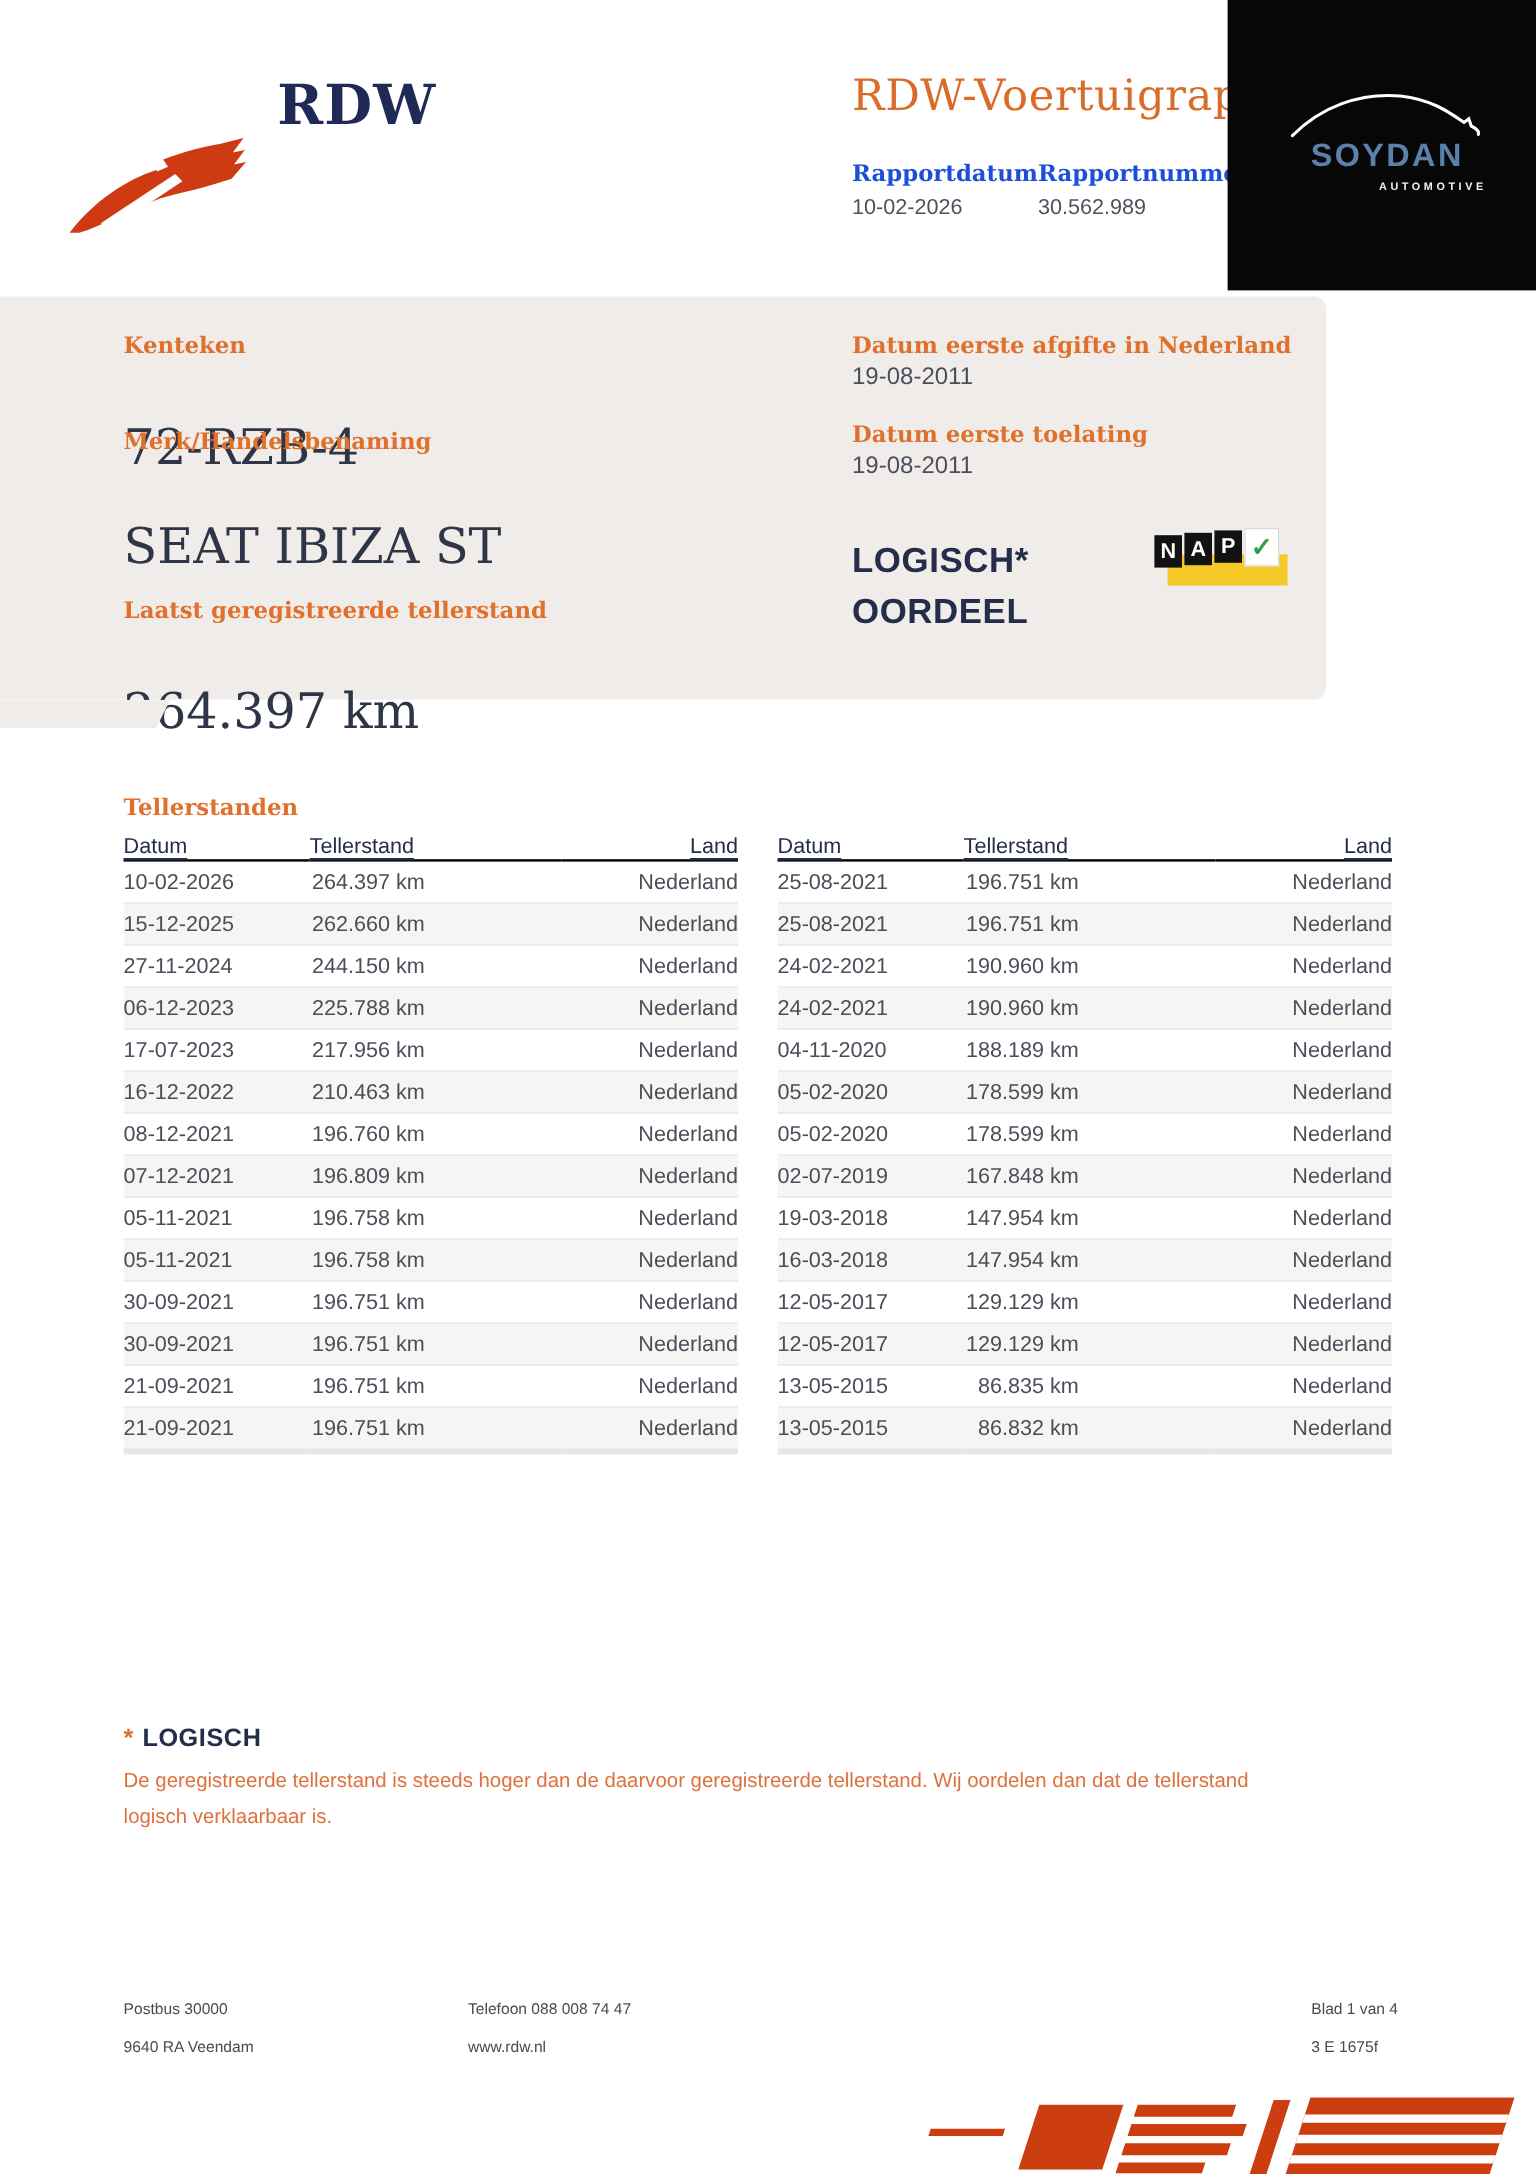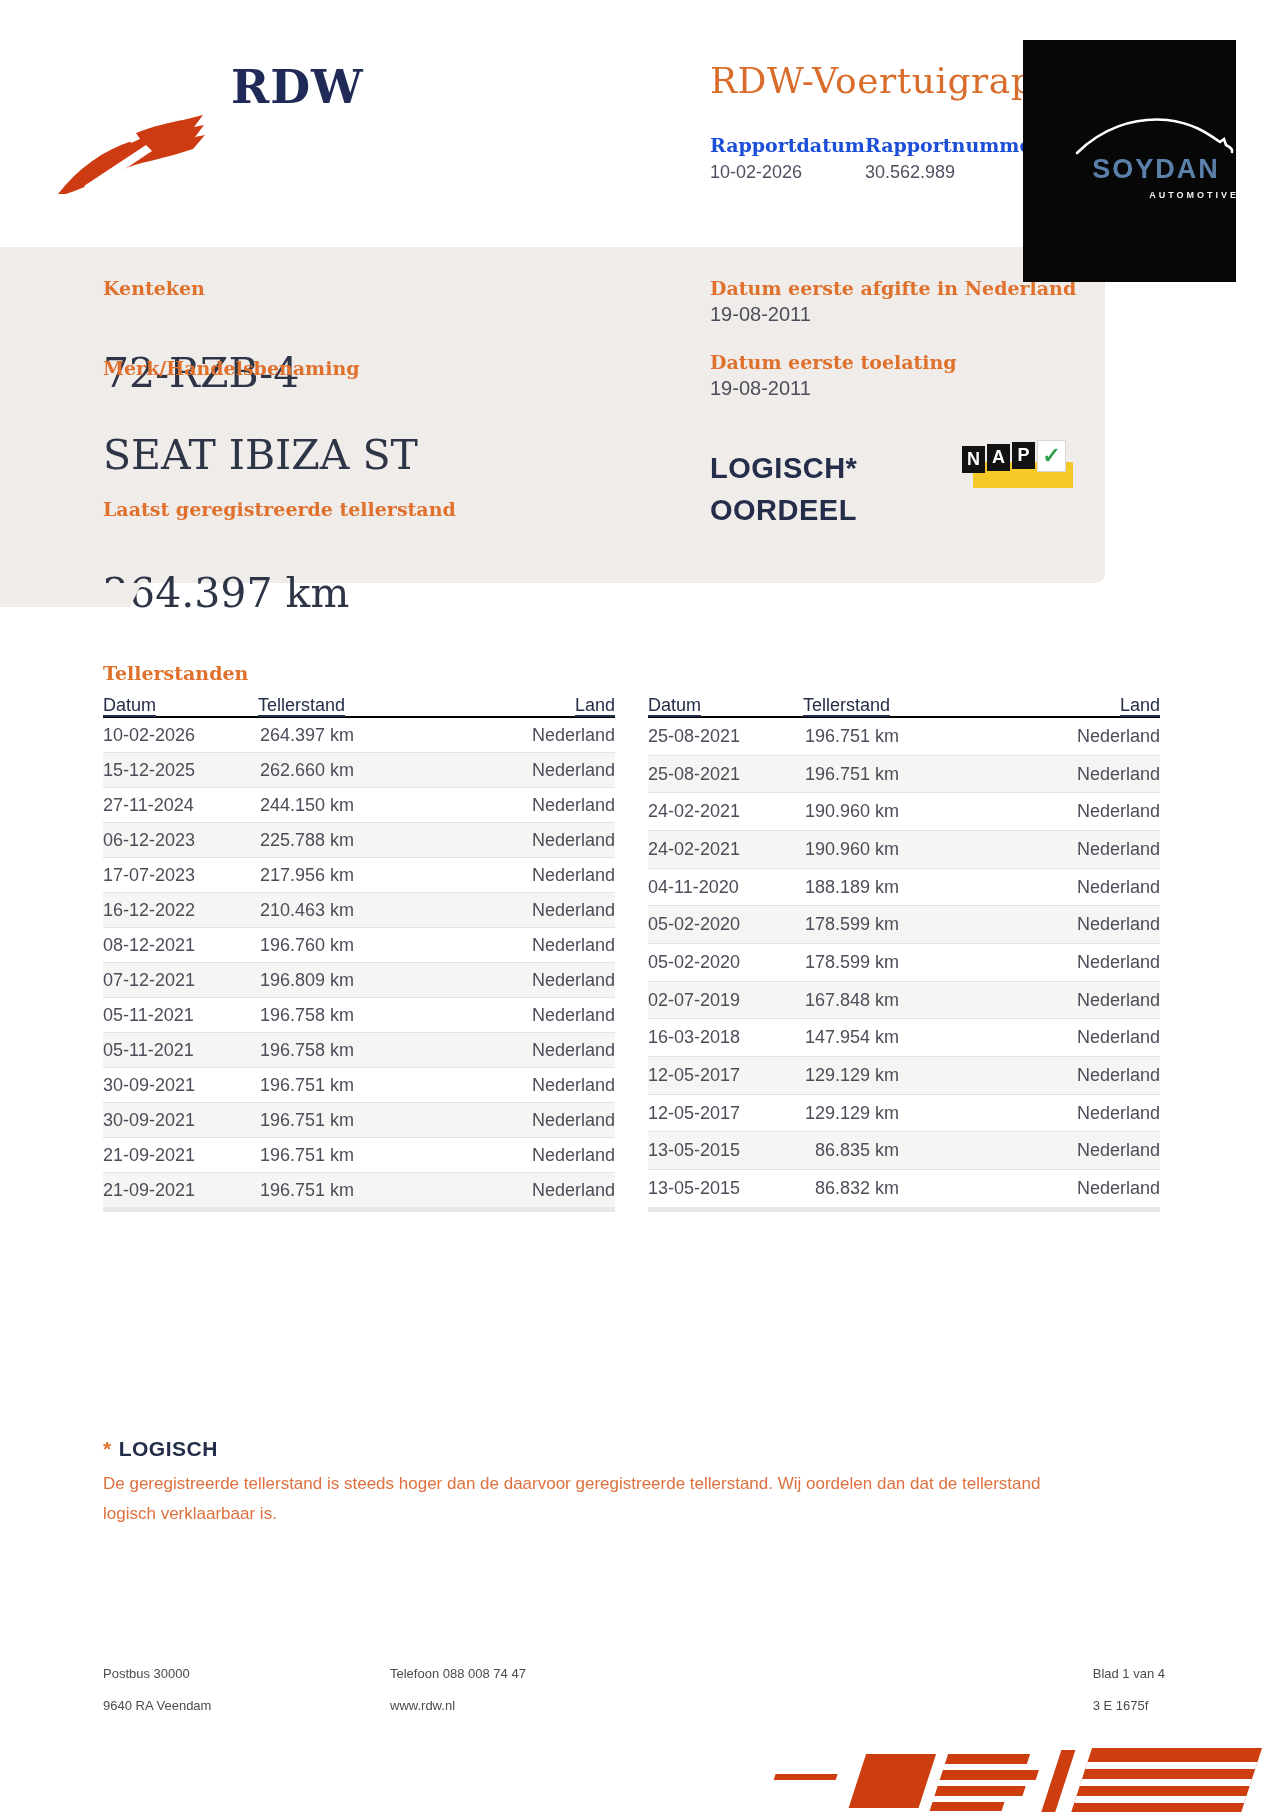--- a/index.html
+++ b/index.html
@@ -11,21 +11,21 @@
   .rdw-word{position:absolute;left:231px;top:60px;font-family:"DejaVu Serif",serif;
             font-weight:bold;font-size:46px;color:#1f2b56;letter-spacing:1px;}
   .doc-title{position:absolute;left:710px;top:60px;font-family:"DejaVu Serif",serif;
              font-size:36px;color:#d96c2a;letter-spacing:.5px;white-space:nowrap;z-index:1;}
   .meta{position:absolute;top:134px;z-index:1;}
   .meta.m1{left:710px;} .meta.m2{left:865px;}
   .meta .lbl{font-family:"DejaVu Serif",serif;font-weight:bold;font-size:19px;color:#1d4ed8;}
   .meta .val{margin-top:6px;font-size:18px;color:#505160;}
 
   
-  .dealer{position:absolute;left:1023px;top:0;width:213px;height:242px;background:#070707;z-index:5;margin-top:40px;}
+  .dealer{position:absolute;left:1023px;top:0;width:257px;height:242px;background:#070707;z-index:5;}
   .dealer .car{position:absolute;left:50px;top:74px;width:166px;height:44px;}
   .dealer .dname{position:absolute;left:48px;top:114px;width:170px;text-align:center;
                  font-weight:bold;font-size:27px;letter-spacing:2px;color:#5b80aa;}
   .dealer .dsub{position:absolute;left:48px;top:150px;width:168px;text-align:right;
                 font-weight:bold;font-size:9px;letter-spacing:3px;color:#f2f2f2;}
 
   
   .panel{position:absolute;left:0;top:247px;width:1105px;height:336px;background:#efecea;
          border-radius:0 10px 10px 0;}
   .panel::after{content:"";position:absolute;left:0;top:336px;width:142px;height:24px;
@@ -298,20 +298,25 @@
             <td class="c-stand"><span class="standbox">178.599 km</span></td>
             <td class="c-land">Nederland</td>
           </tr>
 
           <tr>
             <td class="c-datum">02-07-2019</td>
             <td class="c-stand"><span class="standbox">167.848 km</span></td>
             <td class="c-land">Nederland</td>
           </tr>
 
+          <tr>
+            <td class="c-datum">19-03-2018</td>
+            <td class="c-stand"><span class="standbox">147.954 km</span></td>
+            <td class="c-land">Nederland</td>
+          </tr>
 
           <tr>
             <td class="c-datum">16-03-2018</td>
             <td class="c-stand"><span class="standbox">147.954 km</span></td>
             <td class="c-land">Nederland</td>
           </tr>
 
           <tr>
             <td class="c-datum">12-05-2017</td>
             <td class="c-stand"><span class="standbox">129.129 km</span></td>

